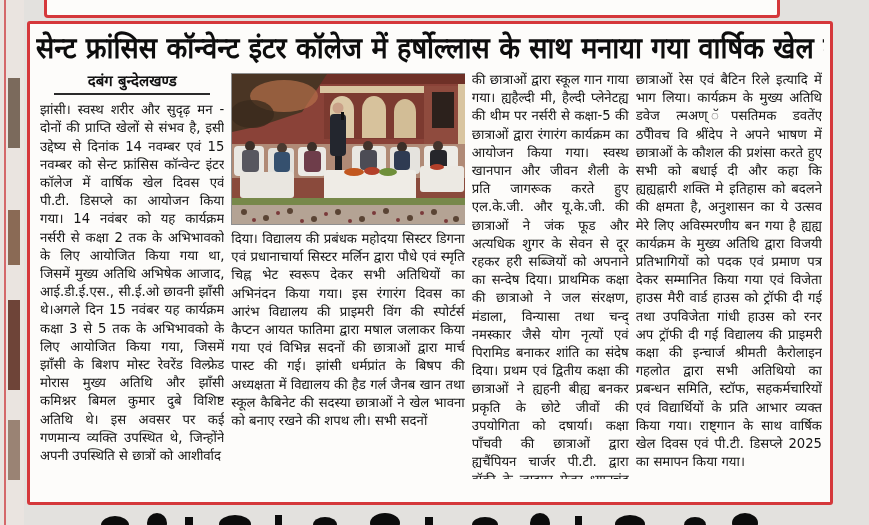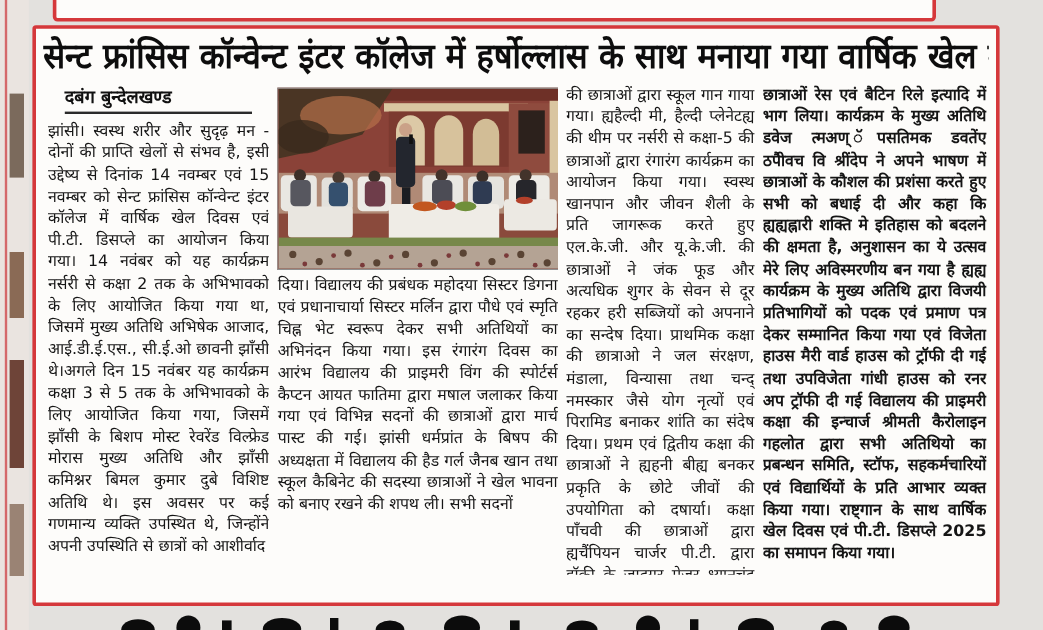--- a/index.html
+++ b/index.html
@@ -36,23 +36,23 @@
     padding:2px 0 3px 0;transform:scaleY(1.08);
   }
   .columns{display:flex;gap:7px;padding:2px 2px 0 4px;}
   .col{
     text-align:justify;color:#151515;overflow:hidden;height:408px;
     font-size:13.2px;line-height:18.2px;word-break:break-word;
   }
   .col1{width:188px;}
   .col2{width:238px;}
   .col3{width:160px;}
-  .col4{width:190px;font-weight:bold;}
+  .col4{width:190px;}
   .byline{
-    font-weight:bold;font-size:15px;color:#111;
+    font-weight:bold;text-align:center;font-size:15px;color:#111;
     border-bottom:2px solid #2a2a2a;margin:0 14px 6px 14px;padding:1px 0 3px 0;
   }
   .photo-wrap{width:236px;height:150px;border:1px solid #8f8f8f;background:#8a4a3c;margin:2px 0 5px 0;overflow:hidden;}
 
   
   .bottom-frag{position:absolute;left:85px;bottom:-2px;width:700px;height:18px;}
 </style>
 </head>
 <body>
 

